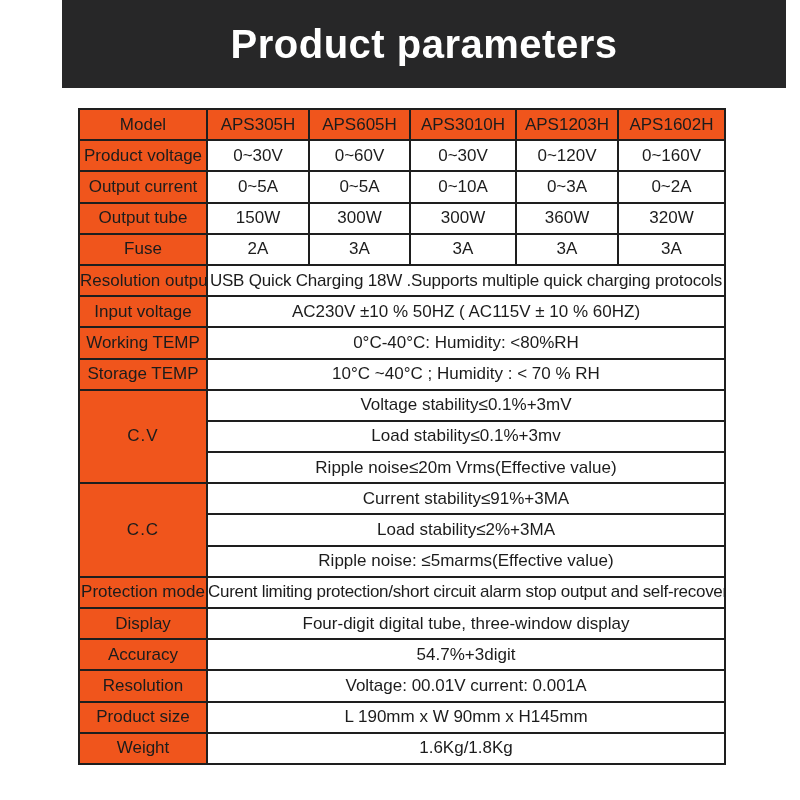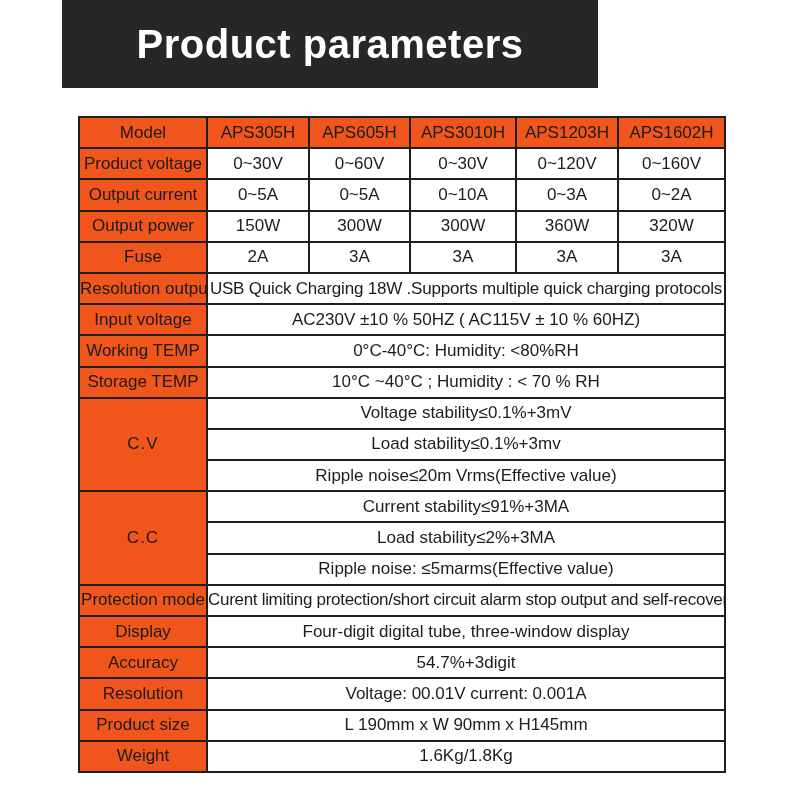--- a/index.html
+++ b/index.html
@@ -1,27 +1,27 @@
 <!DOCTYPE html>
 <html><head>
 <meta charset="utf-8">
 <style>
   html,body{margin:0;padding:0;background:#ffffff;}
   body{width:800px;height:800px;position:relative;font-family:"Liberation Sans",sans-serif;}
 
   .banner{
-    position:absolute;left:62px;top:0;width:536px;height:88px;
+    position:absolute;left:62px;top:0;width:724px;height:88px;
     background:#272728;display:flex;align-items:center;justify-content:center;
   }
   .banner-title{
     color:#ffffff;font-size:40px;font-weight:700;letter-spacing:.5px;
   }
 
   table.params{
-    position:absolute;left:78px;top:116px;width:646px;
+    position:absolute;left:78px;top:108px;width:646px;
     border-collapse:collapse;table-layout:fixed;padding-left:46px;
   }
   table.params td{
     border:2px solid #1e1e1e;height:29.2px;vertical-align:middle;
     color:#1c1c1c;font-size:17px;text-align:center;padding:0;
     overflow:hidden;white-space:nowrap;
   }
   td.o{background:#f0551c;color:#ffffff;font-size:15.5px;}
   td.mdl{background:#f0551c;color:#ffffff;font-size:16.5px;margin-left:16px;}
   td.big{font-size:30px;letter-spacing:1px;}
@@ -68,21 +68,21 @@
   <tr>
     <td class="o">Output current</td>
     <td>0~5A</td>
     <td>0~5A</td>
     <td>0~10A</td>
     <td>0~3A</td>
     <td>0~2A</td>
   </tr>
 
   <tr>
-    <td class="o">Output power</td>
+    <td class="o">Output tube</td>
     <td>150W</td>
     <td>300W</td>
     <td>300W</td>
     <td>360W</td>
     <td>320W</td>
   </tr>
 
   <tr>
     <td class="o">Fuse</td>
     <td>2A</td>

